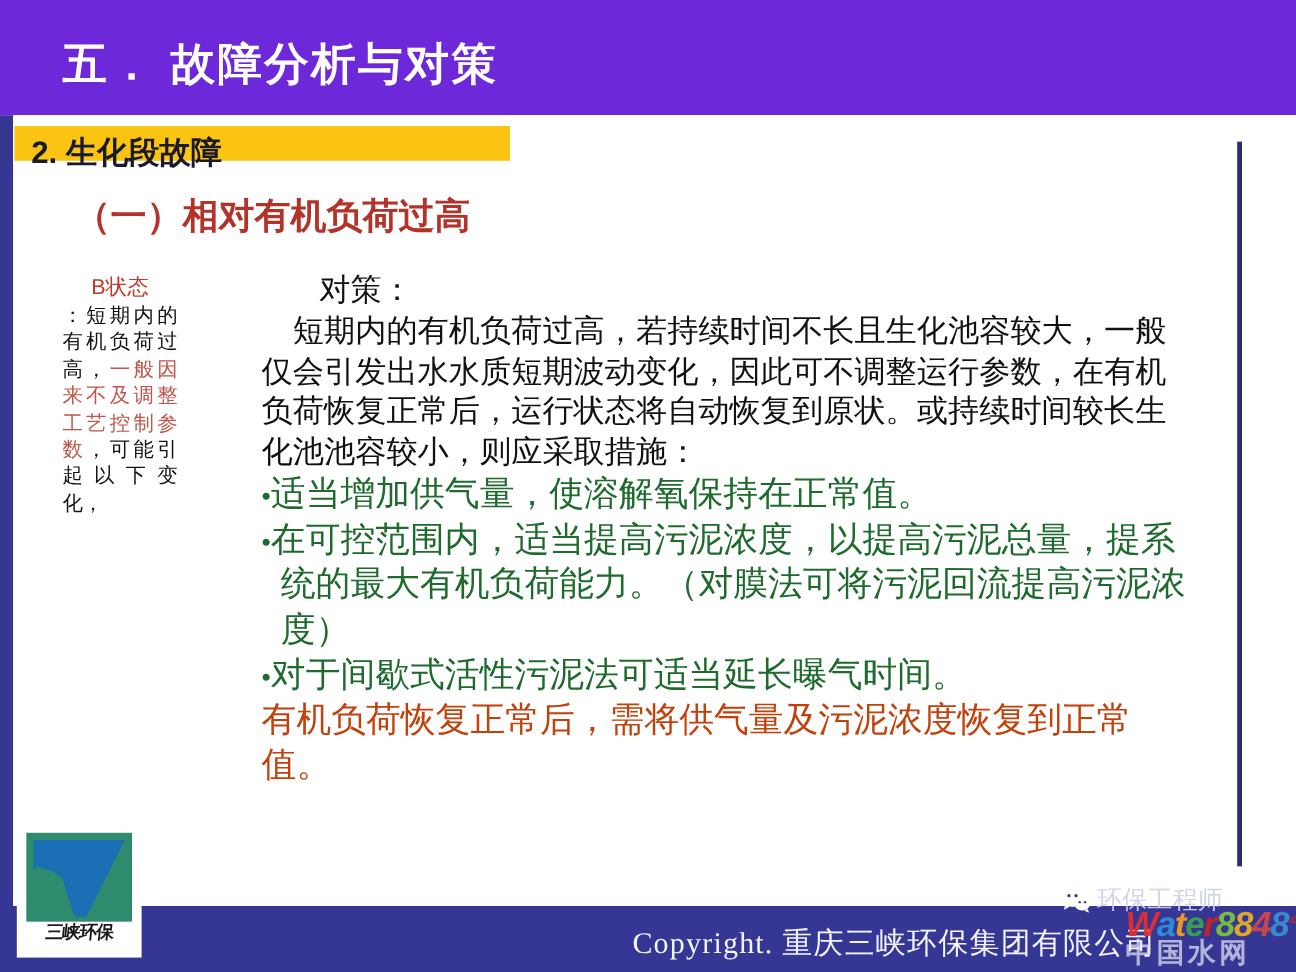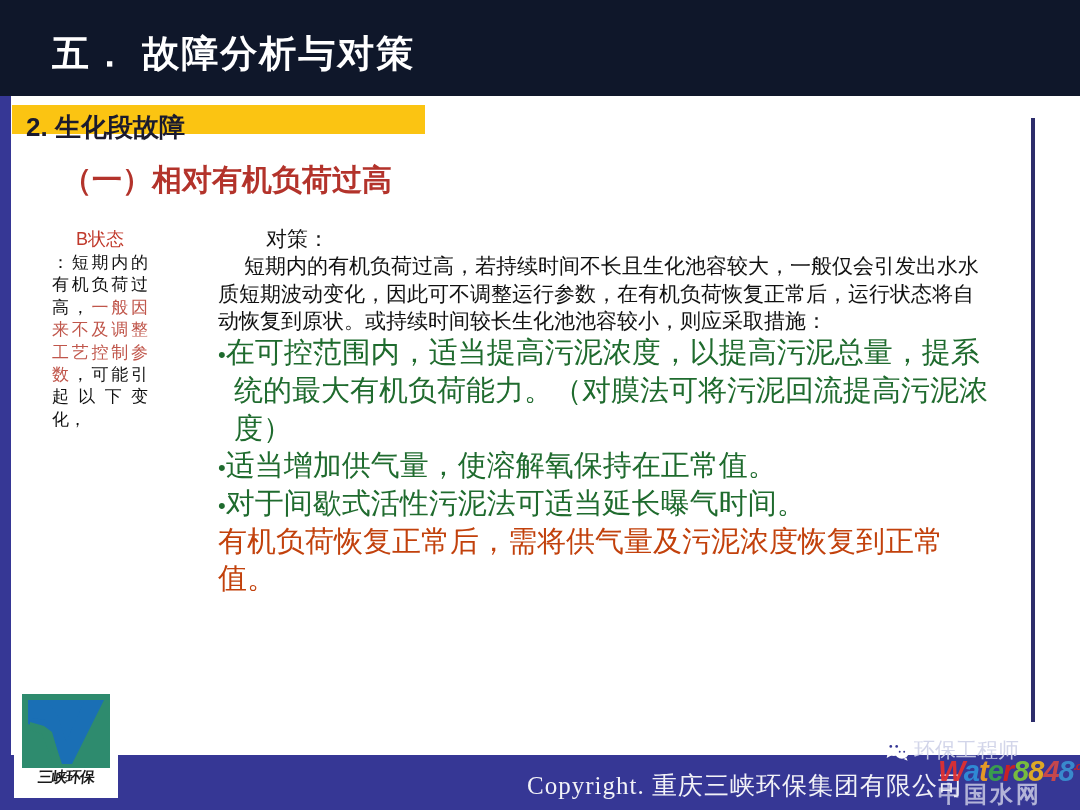--- a/index.html
+++ b/index.html
@@ -17,21 +17,21 @@
     height: 810px;
     overflow: hidden;
     background: #ffffff;
   }
 
   
   .header-bar {
     position: absolute;
     left: 0; top: 0;
     width: 1080px; height: 96px;
-    background: #0f172a;
+    background: #6d28d9;
   }
   .header-title {
     position: absolute;
     left: 52px; top: 29px;
     font-size: 37px;
     font-weight: bold;
     color: #ffffff;
     letter-spacing: 2px;
     white-space: nowrap;
   }
@@ -108,21 +108,21 @@
     color: #C0564B;
   }
 
   
   .body-column {
     position: absolute;
     left: 218px; top: 225px;
     width: 772px;
   }
   .para-black {
-    font-size: 21px;
+    font-size: 26px;
     line-height: 1.3;
     color: #111111;
     margin: 0;
     text-indent: 0;
     word-break: break-all;
   }
   .para-black .lead {
     display: inline-block;
     padding-left: 48px;
   }
@@ -281,24 +281,24 @@
 
   <div class="body-column">
 
     <p class="para-black">
       <span class="lead">对策：</span><br>
       <span class="indent2">短期内的有机负荷过高，若持续时间不长且生化池容较大，一般仅会引发出水水质短期波动变化，因此可不调整运行参数，在有机负荷恢复正常后，运行状态将自动恢复到原状。或持续时间较长生化池池容较小，则应采取措施：</span>
     </p>
 
     <ul class="bullet-list">
       <li class="bullet-item">
-        <span class="bullet-dot">•</span><span>在可控范围内，适当提高污泥浓度，以提高污泥总量，提系统的最大有机负荷能力。（对膜法可将污泥回流提高污泥浓度）</span>
+        <span class="bullet-dot">•</span><span>适当增加供气量，使溶解氧保持在正常值。</span>
       </li>
       <li class="bullet-item">
-        <span class="bullet-dot">•</span><span>适当增加供气量，使溶解氧保持在正常值。</span>
+        <span class="bullet-dot">•</span><span>在可控范围内，适当提高污泥浓度，以提高污泥总量，提系统的最大有机负荷能力。（对膜法可将污泥回流提高污泥浓度）</span>
       </li>
       <li class="bullet-item">
         <span class="bullet-dot">•</span><span>对于间歇式活性污泥法可适当延长曝气时间。</span>
       </li>
     </ul>
 
     <p class="closing-red">有机负荷恢复正常后，需将供气量及污泥浓度恢复到正常值。</p>
   </div>
 
   <div class="footer-bar"></div>

